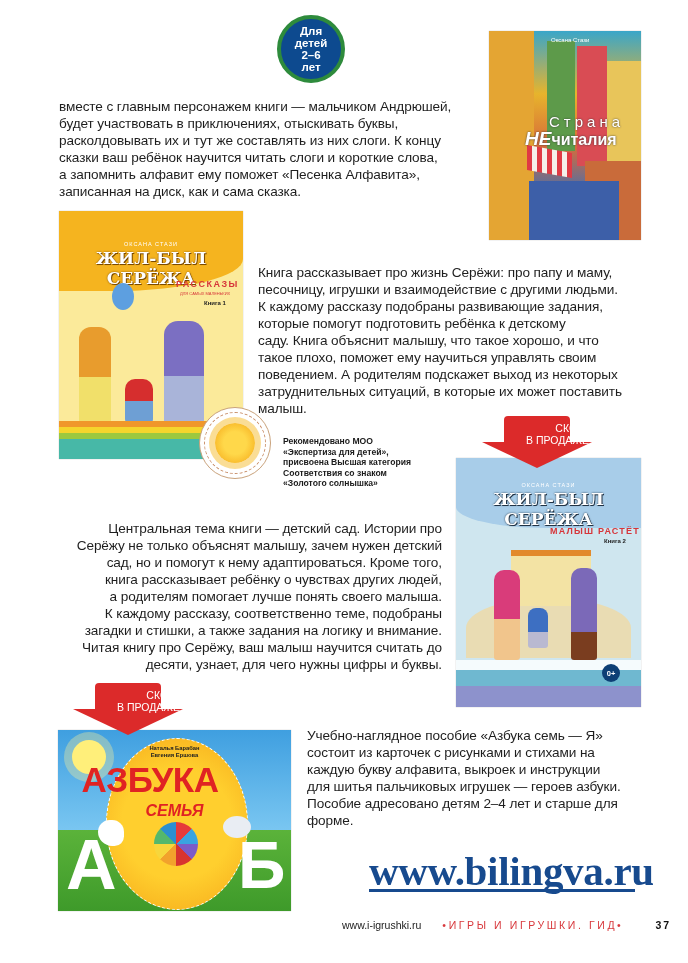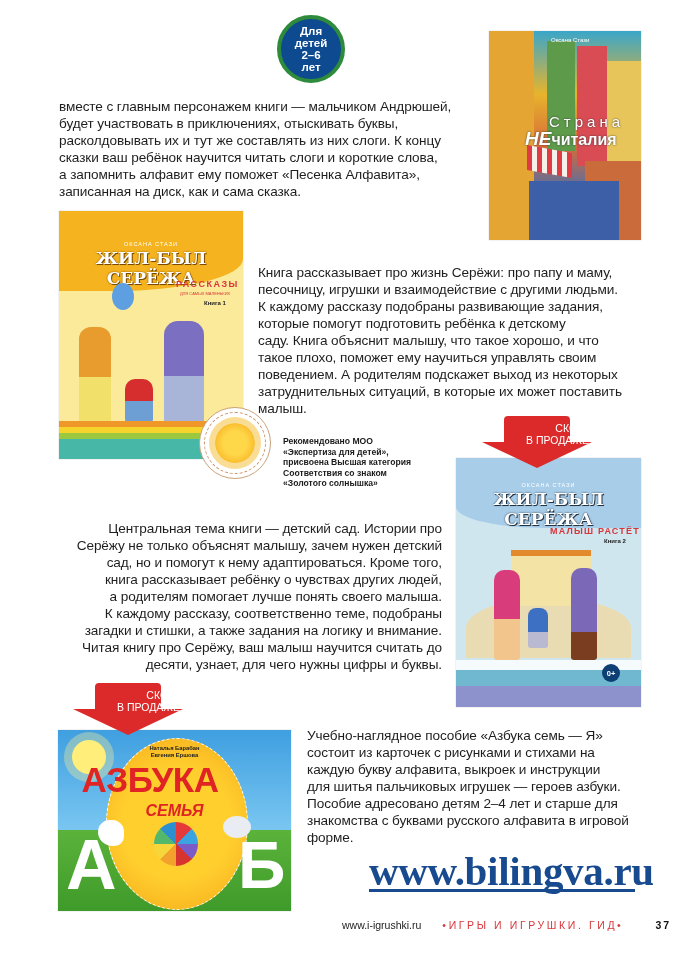--- a/index.html
+++ b/index.html
@@ -253,21 +253,20 @@
     <div>В ПРОДАЖЕ!</div>
   </div>
 </div>
 
 <div class="abs para" style="left:307px; top:727px; width:345px;">
   <p>Учебно-наглядное пособие «Азбука семь — Я»</p>
   <p>состоит из карточек с рисунками и стихами на</p>
   <p>каждую букву алфавита, выкроек и инструкции</p>
   <p>для шитья пальчиковых игрушек — героев азбуки.</p>
   <p>Пособие адресовано детям 2–4 лет и старше для</p>
-  <p>знакомства с буквами русского алфавита в игровой</p>
   <p>форме.</p>
 </div>
 
 <div class="abs bilingva">www.bilingva.ru</div>
 <div class="abs bilingva-line"></div>
 
 <div class="abs footer">
   <span class="site">www.i-igrushki.ru</span>
   <span class="mag">•ИГРЫ И ИГРУШКИ. ГИД•</span>
   <span class="page">37</span>

